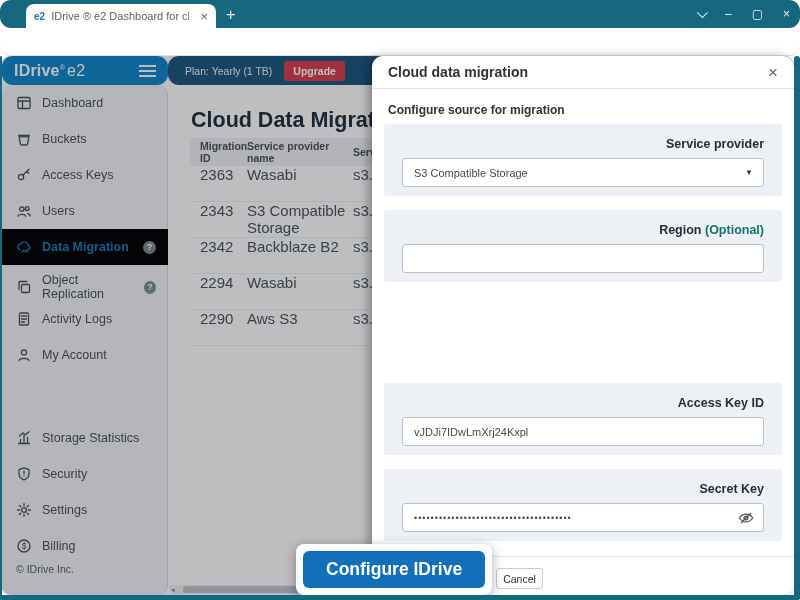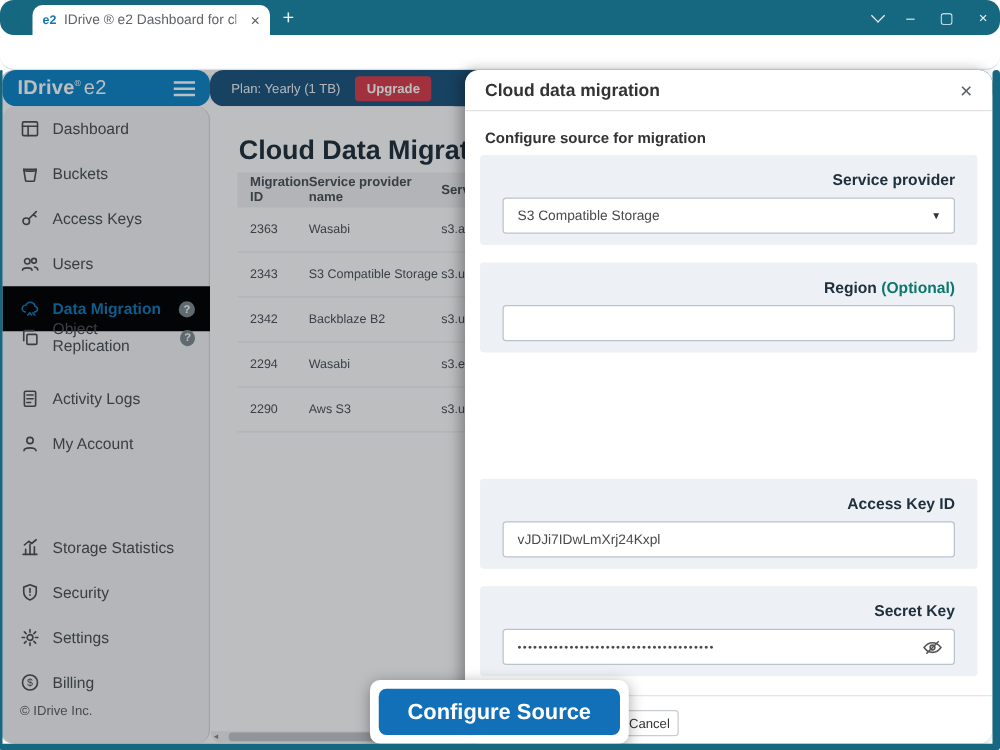--- a/index.html
+++ b/index.html
@@ -54,21 +54,21 @@
   .help-badge { margin-left:auto; width:13px; height:13px; border-radius:50%; background:#7f8b92;
                 color:#fff; font-size:9px; font-weight:bold; display:flex; align-items:center; justify-content:center; }
   .side-footer { position:absolute; left:14px; top:478px; font-size:10.5px; color:#5a6165; }
 
   
   .main { left:168px; top:85px; width:204px; height:510px; background:#fff; overflow:hidden; }
   .page-title { position:absolute; left:23px; top:23px; width:400px; font-size:21.5px; font-weight:bold; color:#20303c; white-space:nowrap; }
   .table { position:absolute; left:22px; top:53px; width:330px; }
   .t-head { display:flex; background:#f0f2f3; height:28px; align-items:center; font-size:10.5px;
             font-weight:bold; color:#4a5258; padding-left:2px; }
-  .t-row { display:flex; height:36px; align-items:center; font-size:10px; color:#4b535a;
+  .t-row { display:flex; height:36px; align-items:flex-start; font-size:15px; color:#4b535a;
            border-bottom:1px solid #eef0f1; padding-left:2px; }
   .c1 { width:55px; padding-left:8px; flex:none; }
   .c2 { width:106px; flex:none; }
   .c3 { flex:1; white-space:nowrap; }
   .hscroll { position:absolute; left:1px; top:500px; width:203px; height:9px; background:#f0f0f0; }
   .hscroll .arrow { position:absolute; left:2px; top:0; font-size:7px; color:#8a8a8a; line-height:9px; }
   .hscroll .thumb { position:absolute; left:14px; top:1px; width:120px; height:7px; background:#c3c6c9; border-radius:3px; }
 
   
   .overlay { left:0; top:56px; width:794px; height:539px; background:rgba(10,16,22,0.27); z-index:5; }
@@ -203,21 +203,21 @@
     <span>Users</span>
   </div>
   <div class="nav-item active" style="top:144px">
     <svg viewBox="0 0 16 16">
         <path d="M4.3 10.6a2.7 2.7 0 0 1 .4-5.4 3.8 3.8 0 0 1 7.3 1 2.2 2.2 0 0 1-.5 4.4"></path>
         <path d="M6.2 13l1.6-1.7 1.6 1.7M10.3 11.3l1.5 1.7"></path>
       </svg>
     <span>Data Migration</span>
     <span class="help-badge">?</span>
   </div>
-  <div class="nav-item" style="top:167px">
+  <div class="nav-item" style="top:184px">
     <svg viewBox="0 0 16 16">
         <rect x="5.5" y="5.5" width="8" height="8" rx="1"></rect>
         <path d="M3 10.5v-7a1 1 0 0 1 1-1h7"></path>
       </svg>
     <span>Object Replication</span>
     <span class="help-badge">?</span>
   </div>
   <div class="nav-item" style="top:216px">
     <svg viewBox="0 0 16 16">
         <rect x="3.5" y="2" width="9" height="12" rx="1"></rect>
@@ -347,18 +347,18 @@
           </svg>
       </span>
     </div>
   </div>
 
   <div class="panel-footer-line"></div>
   <button class="cancel-btn">Cancel</button>
 </div>
 
 <div class="abs cta-wrap">
-  <button class="cta-btn">Configure Source</button>
+  <button class="cta-btn">Configure IDrive</button>
 </div>
 
 <div class="abs frame-left"></div>
 <div class="abs frame-right"></div>
 <div class="abs frame-bottom"></div>
 
 </body></html>

